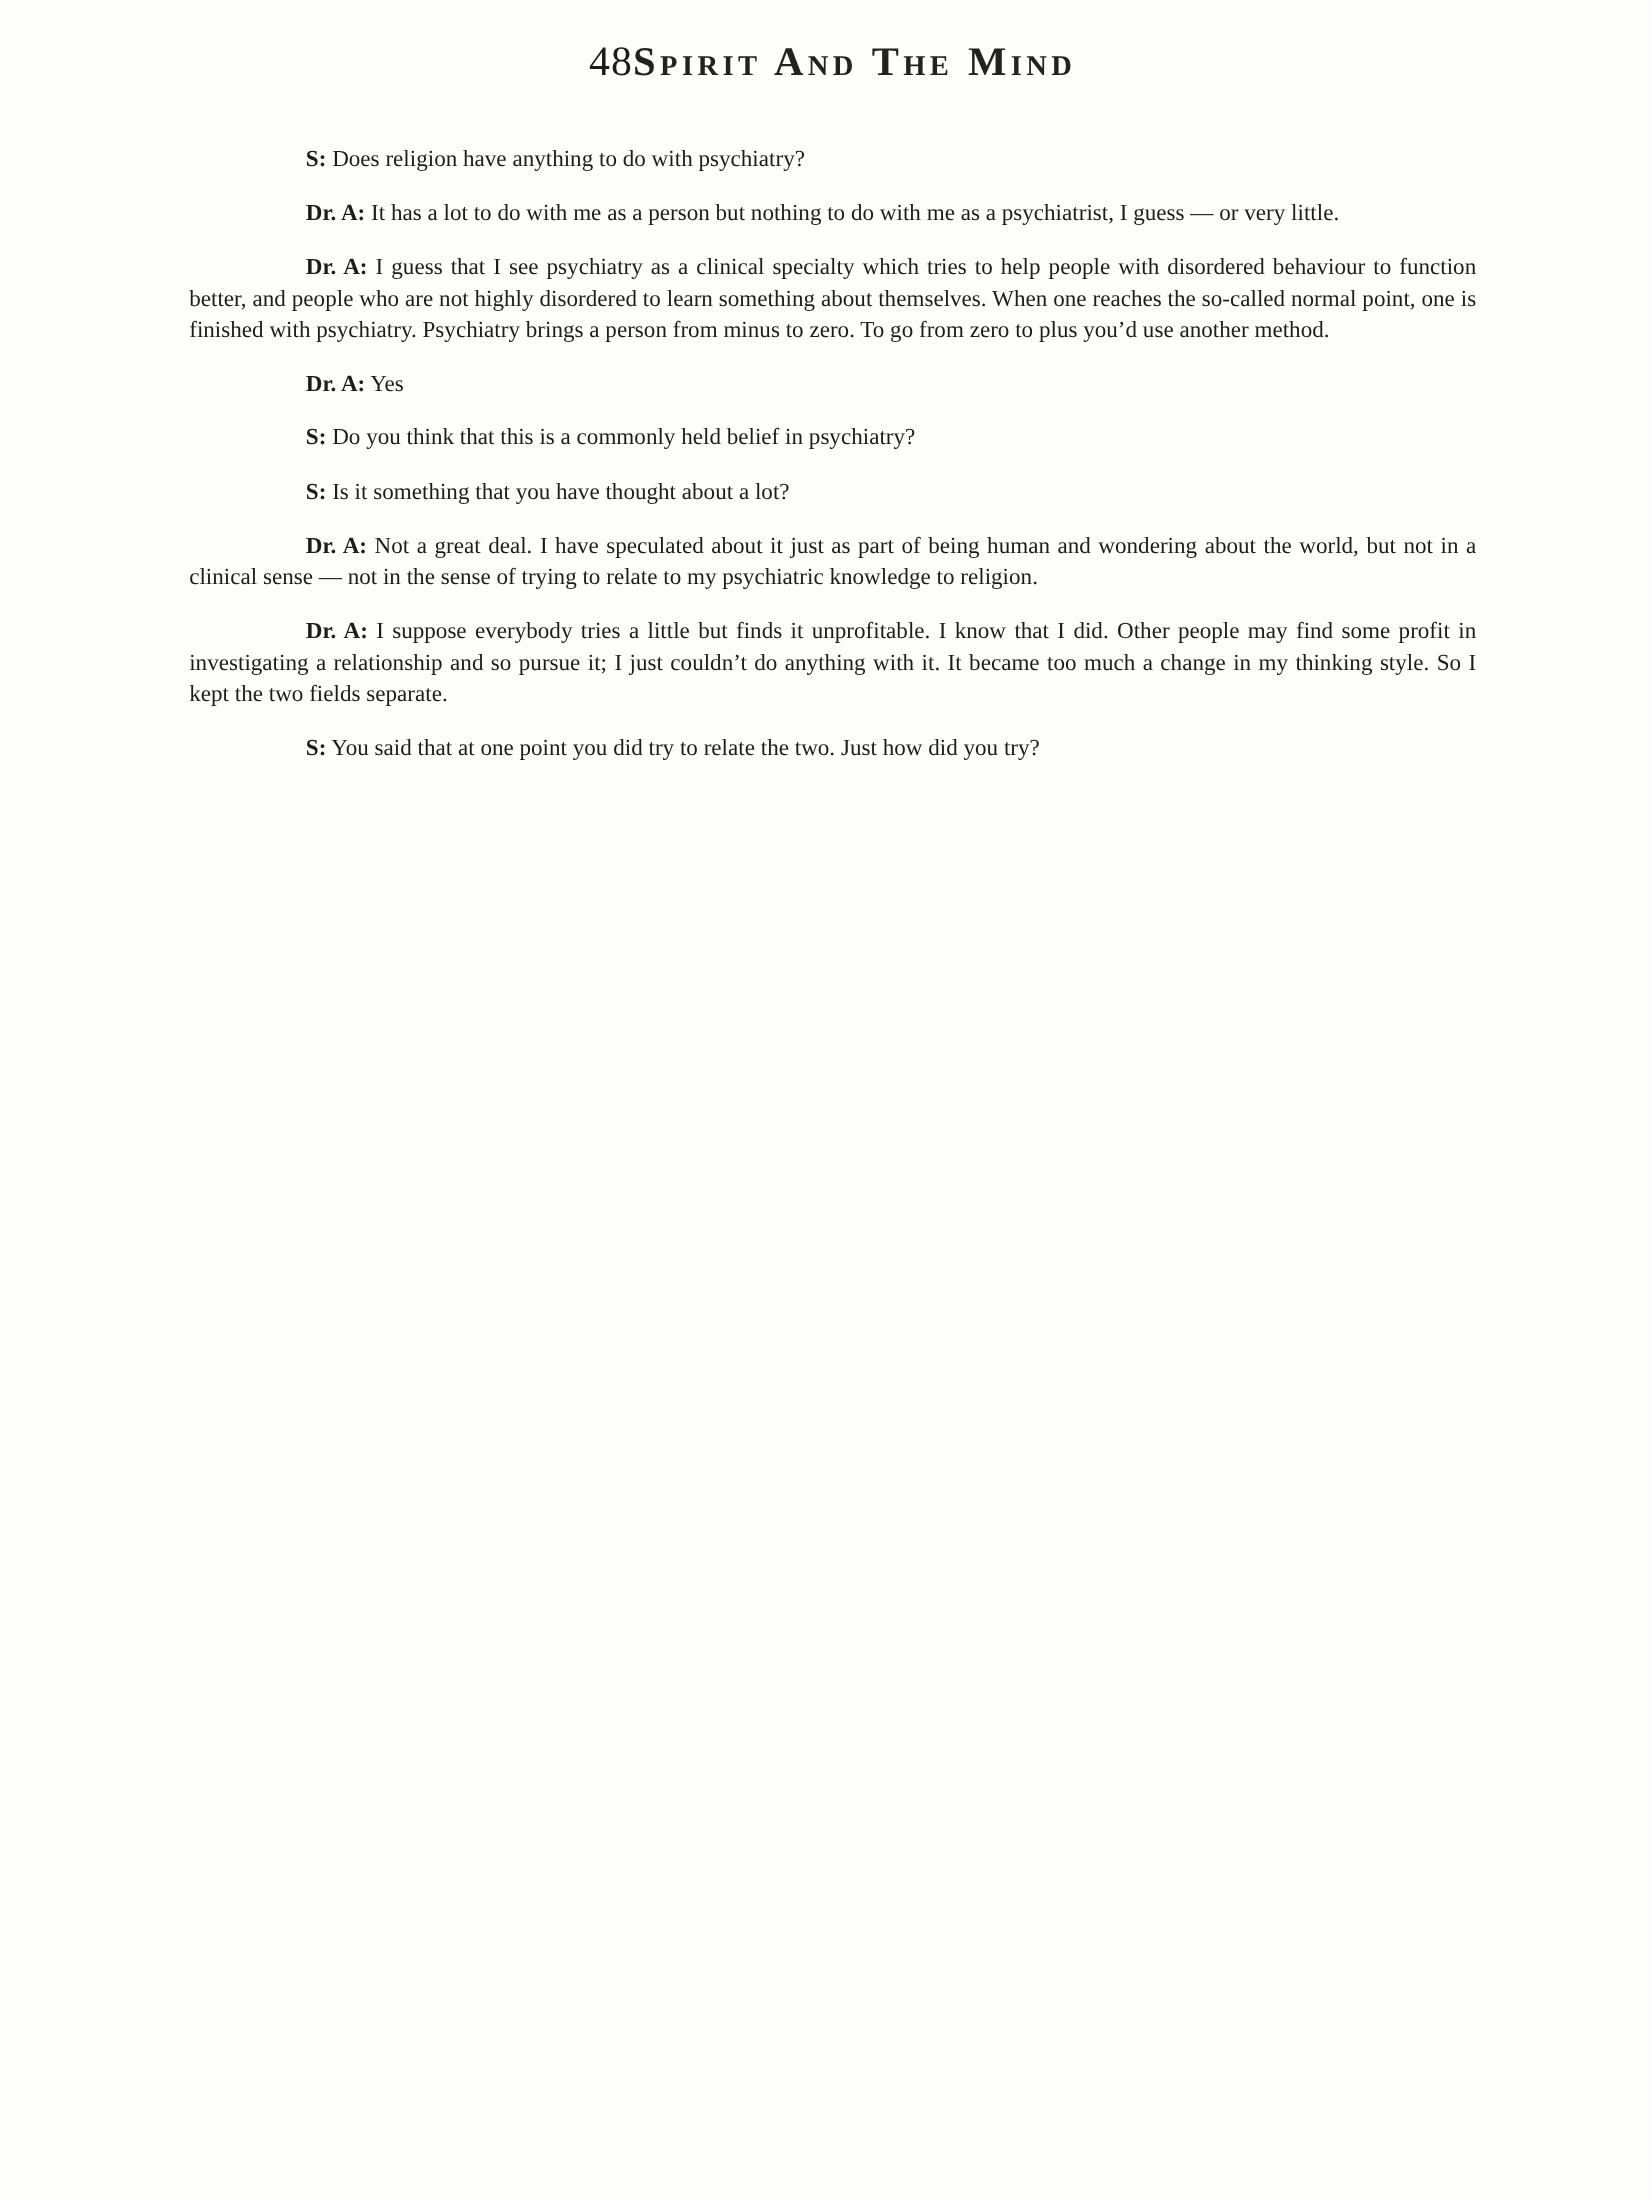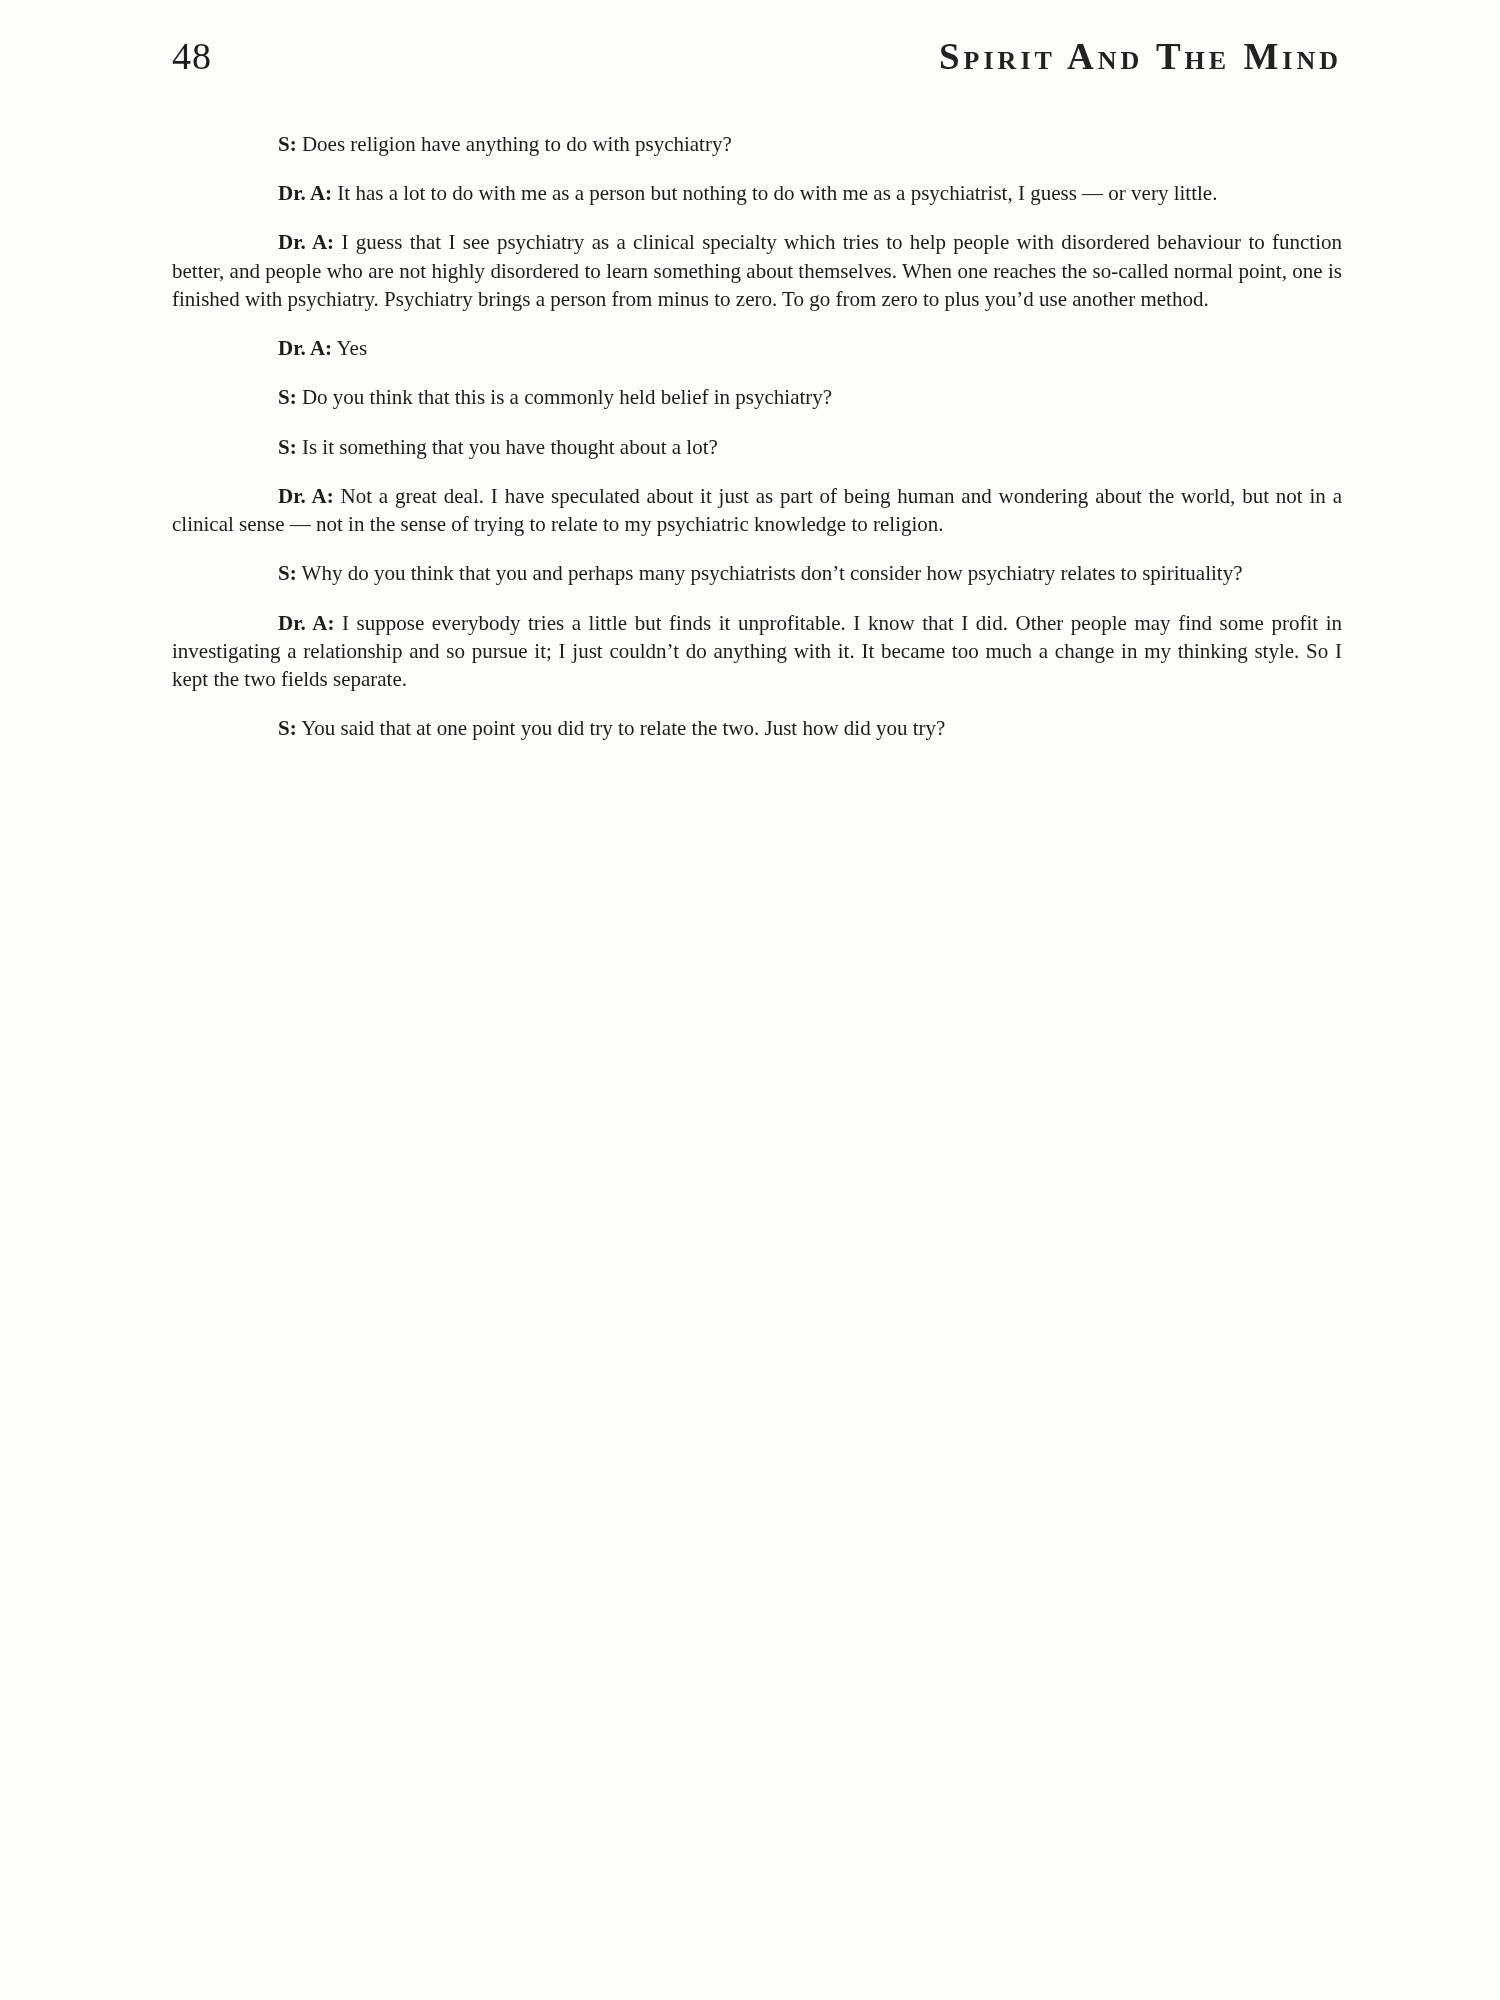--- a/index.html
+++ b/index.html
@@ -14,21 +14,21 @@
     margin: 0 auto;
     background: #fdfdfb;
     box-sizing: border-box;
     padding: 34px 158px 40px 172px;
     font-family: "Liberation Serif", "DejaVu Serif", serif;
     color: #1c1c1c;
     overflow: hidden;
   }
   .page-header {
     display: flex;
-    justify-content: space-between;
+    justify-content: center;
     align-items: baseline;
     margin-bottom: 52px;
   }
   .page-number {
     font-size: 38px;
     letter-spacing: 1px;
   }
   .running-title {
     font-variant: small-caps;
     font-size: 37px;
@@ -60,17 +60,16 @@
 
   <div class="dialogue">
 
   <p class="para"><span class="speaker">S:</span> <span>Does religion have anything to do with psychiatry?</span></p>
       <p class="para"><span class="speaker">Dr. A:</span> <span>It has a lot to do with me as a person but nothing to do with me as a psychiatrist, I guess — or very little.</span></p>
       <p class="para"><span class="speaker">Dr. A:</span> <span>I guess that I see psychiatry as a clinical specialty which tries to help people with disordered behaviour to function better, and people who are not highly disordered to learn something about themselves. When one reaches the so-called normal point, one is finished with psychiatry. Psychiatry brings a person from minus to zero. To go from zero to plus you’d use another method.</span></p>
       <p class="para"><span class="speaker">Dr. A:</span> <span>Yes</span></p>
       <p class="para"><span class="speaker">S:</span> <span>Do you think that this is a commonly held belief in psychiatry?</span></p>
       <p class="para"><span class="speaker">S:</span> <span>Is it something that you have thought about a lot?</span></p>
       <p class="para"><span class="speaker">Dr. A:</span> <span>Not a great deal. I have speculated about it just as part of being human and wondering about the world, but not in a clinical sense — not in the sense of trying to relate to my psychiatric knowledge to religion.</span></p>
-      <p class="para"><span class="speaker">S:</span> <span>Why do you think that you and perhaps many psychiatrists don’t consider how psychiatry relates to spirituality?</span></p>
       <p class="para"><span class="speaker">Dr. A:</span> <span>I suppose everybody tries a little but finds it unprofitable. I know that I did. Other people may find some profit in investigating a relationship and so pursue it; I just couldn’t do anything with it. It became too much a change in my thinking style. So I kept the two fields separate.</span></p>
       <p class="para"><span class="speaker">S:</span> <span>You said that at one point you did try to relate the two. Just how did you try?</span></p>
     </div>
 </div>
 
 </body></html>

